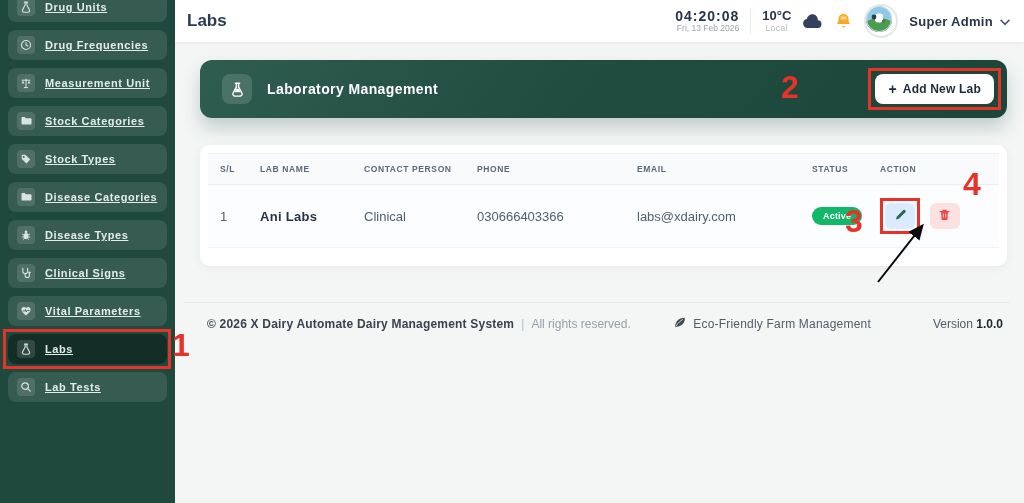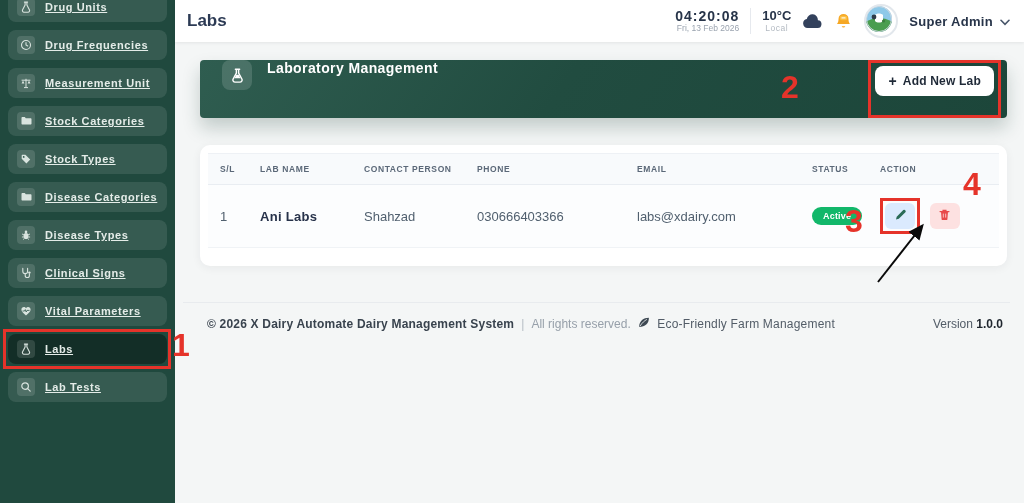--- a/index.html
+++ b/index.html
@@ -32,21 +32,21 @@
   .temp{font-size:13px;font-weight:700;color:#273449;}
   .temp-sub{font-size:8.5px;color:#b3bac2;letter-spacing:.5px;}
   .tb-ico{display:flex;align-items:center;justify-content:center;cursor:pointer;}
   .avatar{width:30px;height:30px;border-radius:50%;border:2px solid #e2e7ec;overflow:hidden;cursor:pointer;}
   .user-menu{display:flex;align-items:center;gap:7px;cursor:pointer;}
   .user-name{font-size:13px;font-weight:700;color:#273449;letter-spacing:.3px;}
 
   .content{flex:1;position:relative;padding:18px 17px 0 25px;background:#f4f6f6;}
 
   
-  .green-card{height:58px;border-radius:4px;display:flex;padding:0 6px 0 22px;
+  .green-card{height:58px;border-radius:12px;display:flex;align-items:center;padding:0 6px 0 22px;
               background:linear-gradient(125deg,#2f5d50 0%,#214c40 45%,#1c463a 100%);
               box-shadow:0 10px 18px rgba(25,60,50,.22);}
   .flask-chip{width:30px;height:30px;border-radius:8px;background:rgba(255,255,255,0.14);
               display:flex;align-items:center;justify-content:center;color:#fff;}
   .card-title{margin-left:15px;color:#ffffff;font-size:14px;font-weight:700;letter-spacing:.4px;}
   .add-wrap{margin-left:auto;border:3px solid #e5332a;padding:3px 4px;}
   .add-btn{background:#fff;border:none;border-radius:8px;padding:8px 13px;font-size:12px;font-weight:700;
            color:#1f2937;display:flex;align-items:center;gap:6px;cursor:pointer;
            font-family:"Liberation Sans",sans-serif;letter-spacing:.2px;}
   .plus{font-size:14px;font-weight:700;line-height:10px;}
@@ -65,21 +65,21 @@
             align-items:center;justify-content:center;cursor:pointer;vertical-align:middle;}
   .edit-btn{background:#dbeafe;}
   .del-btn{background:#fde1e1;margin-left:6px;}
   .edit-wrap{display:inline-block;border:3px solid #e5332a;padding:2px;vertical-align:middle;}
 
   
   .footer-divider{border:none;border-top:1px solid #e8ebee;margin:36px -3px 0 -17px;}
   .footer{display:flex;align-items:center;padding:13px 4px 0 7px;font-size:12px;color:#97a0aa;}
   .fo-bold{font-weight:700;color:#39434e;letter-spacing:.2px;}
   .fo-sep{margin:0 7px;color:#b6bdc5;}
-  .footer-right{margin-left:auto;display:flex;align-items:center;gap:98px;}
+  .footer-right{margin-left:auto;display:flex;align-items:center;gap:62px;}
   .eco{display:flex;align-items:center;gap:7px;color:#525c67;letter-spacing:.2px;}
   .ver{color:#525c67;}
   .ver b{color:#1f262e;}
 
   
   .overlay{position:absolute;inset:0;pointer-events:none;z-index:60;}
   .ann-num{position:absolute;color:#e5332a;font-weight:800;font-size:32px;line-height:1;
            font-family:"Liberation Sans",sans-serif;}
   .arrow-svg{position:absolute;left:856px;top:212px;}
 </style>
@@ -281,21 +281,21 @@
               <th>PHONE</th>
               <th>EMAIL</th>
               <th>STATUS</th>
               <th>ACTION</th>
             </tr>
           </thead>
           <tbody>
             <tr>
               <td>1</td>
               <td class="lab-name">Ani Labs</td>
-              <td>Shahzad</td>
+              <td>Clinical</td>
               <td>030666403366</td>
               <td>labs@xdairy.com</td>
               <td>
                 <span class="badge">Active</span>
               </td>
               <td>
                 <span class="edit-wrap">
                   <button class="icon-btn edit-btn">
                     <span>
                       <svg width="13" height="13" viewBox="0 0 13 13">

